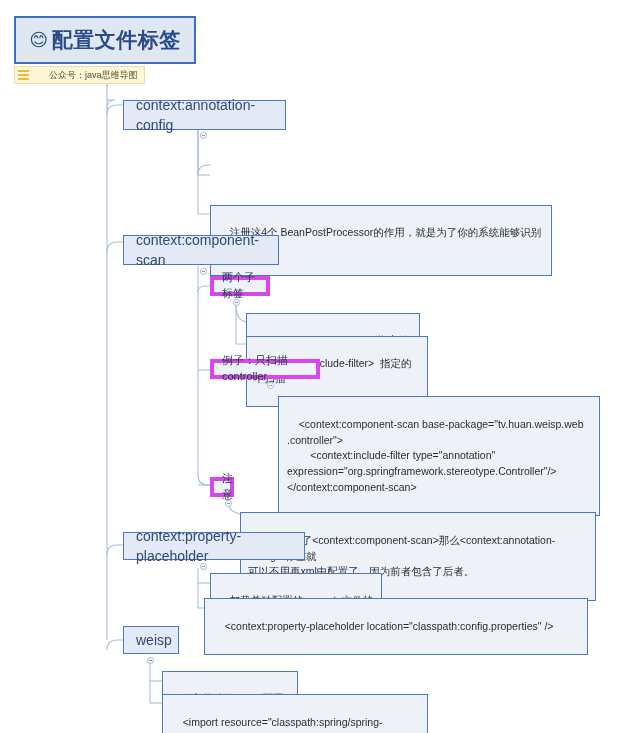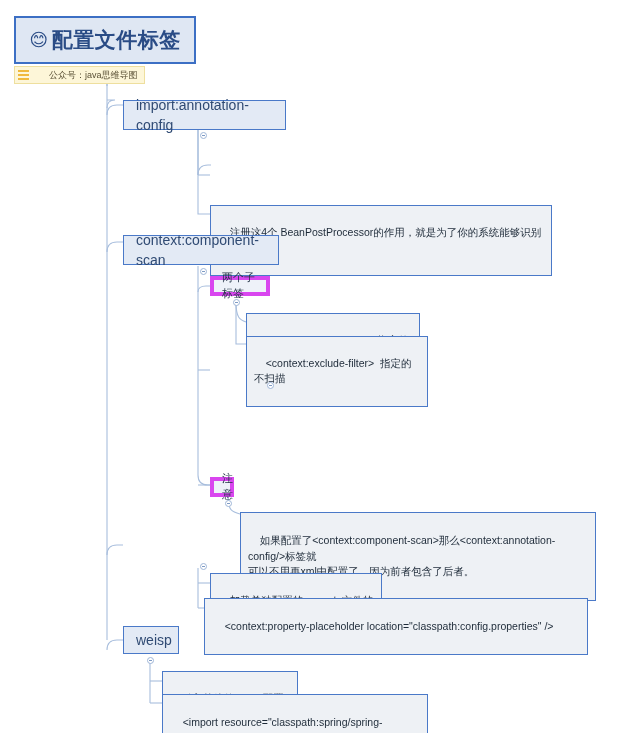--- a/index.html
+++ b/index.html
@@ -147,21 +147,21 @@
   <div class="node" id="root-node">
     <span class="emoji">😊</span><span>配置文件标签</span>
   </div>
 
   <div id="note-badge">
     <span class="ico"></span>
     <span>公众号：java思维导图</span>
   </div>
 
   <div class="node lvl1" style="left:123px;top:100px;width:163px;height:30px;">
-    <span>import:annotation-config</span>
+    <span>context:annotation-config</span>
   </div>
   <div class="knob" style="left:200px;top:132px;"></div>
 
 
   <div class="node detail" style="left:210px;top:205px;width:342px;">
     <span>注册这4个 BeanPostProcessor的作用，就是为了你的系统能够识别相应的注解。</span>
   </div>
 
   <div class="node lvl1" style="left:123px;top:235px;width:156px;height:30px;justify-content:center;">
     <span>context:component-scan</span>
@@ -173,33 +173,45 @@
   </div>
   <div class="knob" style="left:233px;top:299px;"></div>
 
   <div class="node detail" style="left:246px;top:313px;width:174px;">
     <span>&lt;context:include-filter&gt;  指定的扫描</span>
   </div>
   <div class="node detail" style="left:246px;top:336px;width:182px;">
     <span>&lt;context:exclude-filter&gt;  指定的不扫描</span>
   </div>
 
+  <div class="node lvl2" style="left:210px;top:359px;width:110px;height:20px;">
+    <span>例子：只扫描controller</span>
+  </div>
   <div class="knob" style="left:267px;top:382px;"></div>
 
+  <div class="node code" style="left:278px;top:396px;width:322px;">
+    <span>&lt;context:component-scan base-package="tv.huan.weisp.web .controller"&gt;
+        &lt;context:include-filter type="annotation"
+expression="org.springframework.stereotype.Controller"/&gt;
+&lt;/context:component-scan&gt;</span>
+  </div>
 
   <div class="node lvl2" style="left:210px;top:477px;width:14px;height:20px;">
     <span>注意</span>
   </div>
   <div class="knob" style="left:225px;top:500px;"></div>
 
   <div class="node detail multiline" style="left:240px;top:512px;width:356px;">
     <span>如果配置了&lt;context:component-scan&gt;那么&lt;context:annotation-config/&gt;标签就
 可以不用再xml中配置了，因为前者包含了后者。</span>
   </div>
 
+  <div class="node lvl1" style="left:123px;top:532px;width:182px;height:28px;">
+    <span>context:property-placeholder</span>
+  </div>
   <div class="knob" style="left:200px;top:563px;"></div>
 
   <div class="node detail" style="left:210px;top:573px;width:172px;">
     <span>加载单独配置的property文件的参数</span>
   </div>
   <div class="node code" style="left:204px;top:598px;width:384px;">
     <span>&lt;context:property-placeholder location="classpath:config.properties" /&gt;</span>
   </div>
 
   <div class="node lvl1" style="left:123px;top:626px;width:56px;height:28px;">

